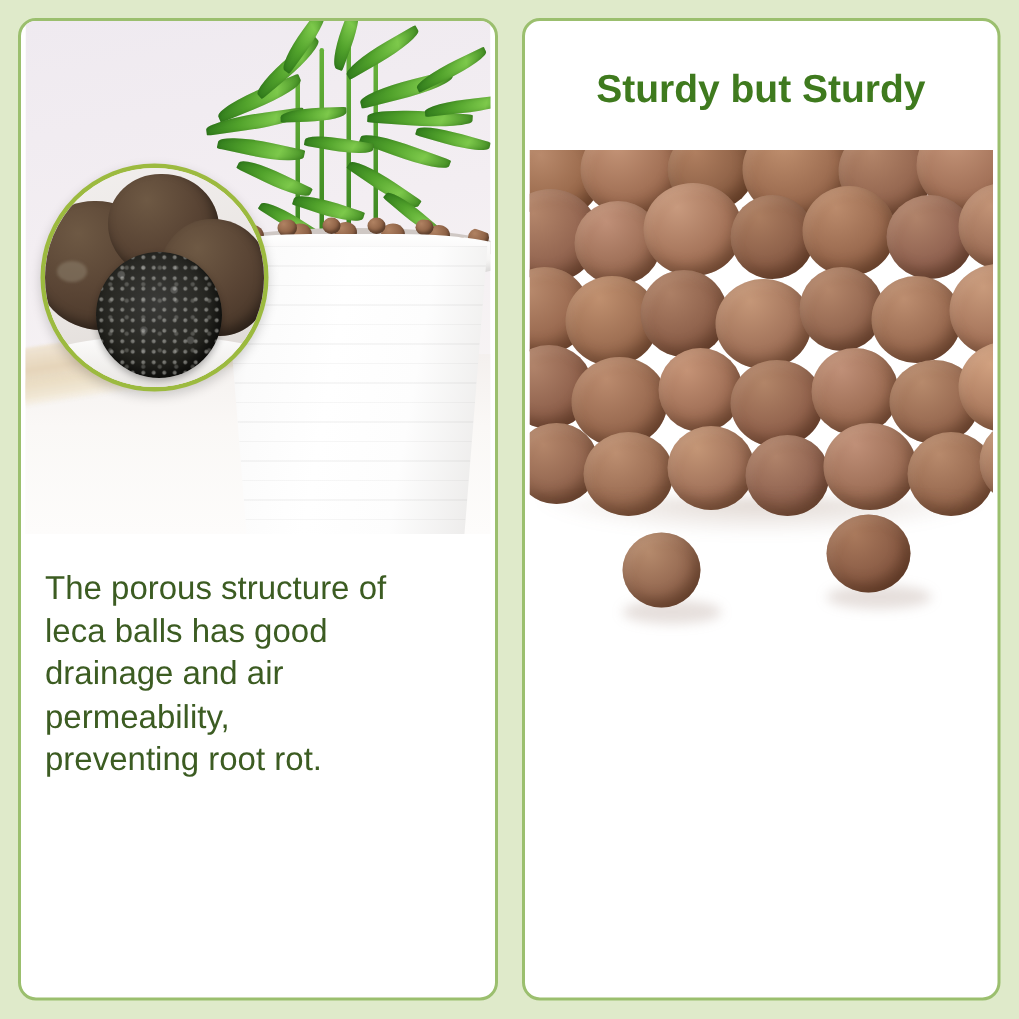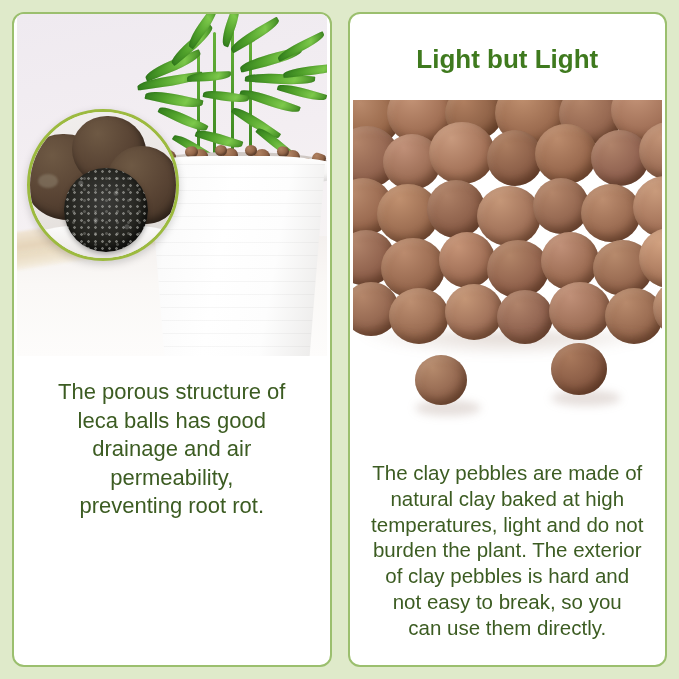--- a/index.html
+++ b/index.html
@@ -168,21 +168,21 @@
     filter:blur(4px);}
   .solo-shadow{position:absolute;border-radius:50%;
     background:rgba(140,110,95,.22);filter:blur(4px);}
 
   
   .body-text{
     flex:1 1 auto;
     color:#3c5c22;
     font-size:22px;
     line-height:1.30;
-    text-align:center;
+    text-align:left;
     padding:22px 16px 14px 16px;
     box-sizing:border-box;
     white-space:pre-line;
   }
   .panel-right .body-text{
     font-size:20.5px;
     line-height:1.26;
     padding:18px 10px 12px 10px;
   }
 </style>
@@ -274,21 +274,21 @@
 
     <div class="body-text">The porous structure of
 leca balls has good
 drainage and air
 permeability,
 preventing root rot.</div>
   </div>
 
   <div class="panel panel-right">
 
-    <div class="title">Light but Light</div>
+    <div class="title">Sturdy but Sturdy</div>
 
     <div class="photo">
       <div class="scene-pebbles">
         <div class="pile">
 
           <div class="ball" style="left:-14px;top:-12px;width:62px;height:58px;background:radial-gradient(circle at 34% 26%,#b98a6c,#9a6a4c 55%,#70462f 100%);"></div>
           <div class="ball" style="left:34px;top:-18px;width:68px;height:62px;background:radial-gradient(circle at 36% 24%,#c49477,#a17055 55%,#774b33 100%);"></div>
           <div class="ball" style="left:92px;top:-14px;width:58px;height:54px;background:radial-gradient(circle at 32% 28%,#b07f60,#8f6247 55%,#674028 100%);"></div>
           <div class="ball" style="left:142px;top:-20px;width:72px;height:66px;background:radial-gradient(circle at 38% 24%,#c0906f,#9c6c50 55%,#714830 100%);"></div>
           <div class="ball" style="left:206px;top:-16px;width:64px;height:60px;background:radial-gradient(circle at 34% 26%,#b4866a,#956750 55%,#6b4430 100%);"></div>
@@ -330,22 +330,15 @@
         <div class="floor-shadow"></div>
 
         <div class="solo-shadow" style="left:62px;top:300px;width:66px;height:16px;"></div>
         <div class="ball" style="position:absolute;left:62px;top:255px;width:52px;height:50px;background:radial-gradient(circle at 34% 26%,#b58a6c,#946850 55%,#6c4531 100%);"></div>
 
         <div class="solo-shadow" style="left:198px;top:290px;width:70px;height:16px;"></div>
         <div class="ball" style="position:absolute;left:198px;top:243px;width:56px;height:52px;background:radial-gradient(circle at 34% 26%,#a9795c,#8a5c45 55%,#623b29 100%);"></div>
       </div>
     </div>
 
-    <div class="body-text">The clay pebbles are made of
-natural clay baked at high
-temperatures, light and do not
-burden the plant. The exterior
-of clay pebbles is hard and
-not easy to break, so you
-can use them directly.</div>
   </div>
 
 </div>
 
 </body></html>

